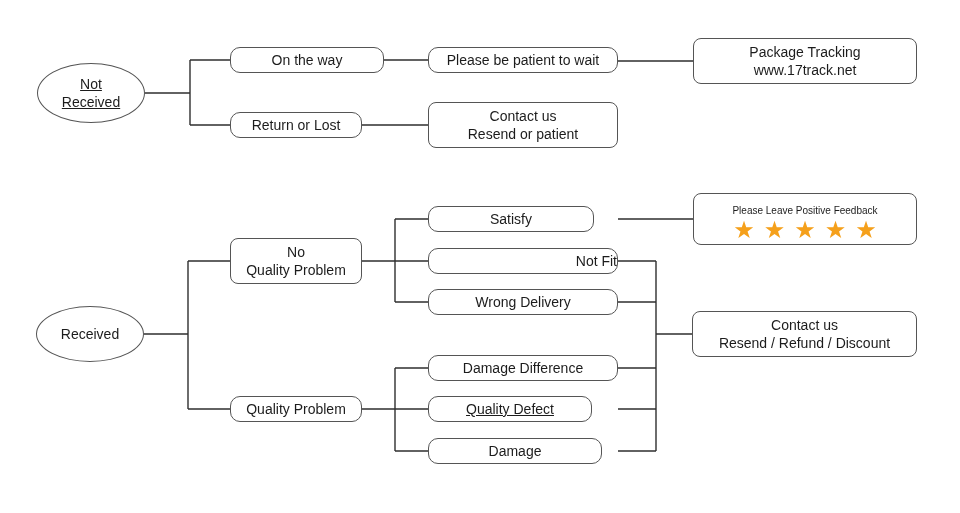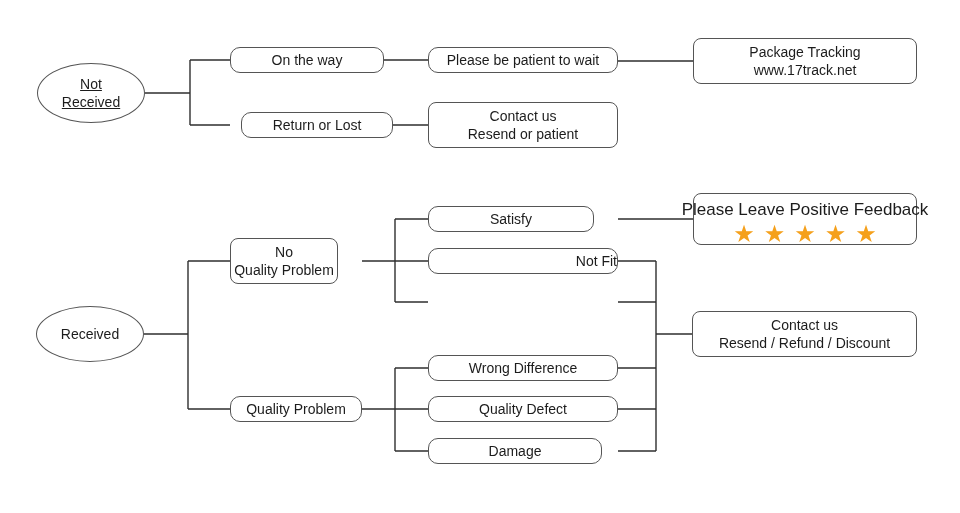--- a/index.html
+++ b/index.html
@@ -18,21 +18,21 @@
   .wires{position:absolute;left:0;top:0;width:960px;height:513px;}
   .wires path{stroke:var(--line-color);stroke-width:1.4;fill:none;}
   .node{
     position:absolute;box-sizing:border-box;background:#fff;
     border:1.4px solid var(--border-color);border-radius:10px;
     display:flex;flex-direction:column;align-items:center;justify-content:center;
     font-size:14px;line-height:1.3;text-align:center;white-space:nowrap;
   }
   .node.big{border-radius:8px;}
   .node.ellipse{border-radius:50%;}
-  .feedback-title{font-size:17px;line-height:1.1;margin-top:9px;}
+  .feedback-title{font-size:10px;line-height:1.1;margin-top:9px;}
   .stars{
     font-size:24px;line-height:1;letter-spacing:9px;margin-top:2px;
     color:var(--star-color);text-indent:9px; 
     font-family:"DejaVu Sans",sans-serif;
   }
 </style>
 </head>
 <body>
 
 <div class="stage">
@@ -52,21 +52,21 @@
 
   <div class="node ellipse" style="left:37px;top:63px;width:108px;height:60px;text-decoration:underline;">
     <div>Not</div>
     <div>Received</div>
   </div>
 
   <div class="node" style="left:230px;top:47px;width:154px;height:26px;">
     <div>On the way</div>
   </div>
 
-  <div class="node" style="left:241px;top:112px;width:152px;height:26px;">
+  <div class="node" style="left:230px;top:112px;width:132px;height:26px;">
     <div>Return or Lost</div>
   </div>
 
   <div class="node" style="left:428px;top:47px;width:190px;height:26px;">
     <div>Please be patient to wait</div>
   </div>
 
   <div class="node big" style="left:693px;top:38px;width:224px;height:46px;">
     <div>Package Tracking</div>
     <div>www.17track.net</div>
@@ -74,43 +74,46 @@
 
   <div class="node big" style="left:428px;top:102px;width:190px;height:46px;">
     <div>Contact us</div>
     <div>Resend or patient</div>
   </div>
 
   <div class="node ellipse" style="left:36px;top:306px;width:108px;height:56px;">
     <div>Received</div>
   </div>
 
-  <div class="node big" style="left:230px;top:238px;width:108px;height:46px;">
+  <div class="node big" style="left:230px;top:238px;width:132px;height:46px;">
     <div>No</div>
     <div>Quality Problem</div>
   </div>
 
   <div class="node" style="left:230px;top:396px;width:132px;height:26px;">
     <div>Quality Problem</div>
   </div>
 
   <div class="node" style="left:428px;top:206px;width:166px;height:26px;">
     <div>Satisfy</div>
   </div>
 
   <div class="node" style="left:428px;top:248px;width:190px;height:26px;align-items:flex-end;">
     <div>Not Fit</div>
   </div>
 
+  <div class="node" style="left:428px;top:289px;width:190px;height:26px;">
+    <div>Wrong Delivery</div>
+  </div>
 
   <div class="node" style="left:428px;top:355px;width:190px;height:26px;">
-    <div>Wrong Difference</div>
+    <div>Damage Difference</div>
   </div>
 
-  <div class="node" style="left:428px;top:396px;width:190px;height:26px;">
+  <div class="node" style="left:428px;top:396px;width:164px;height:26px;text-decoration:underline;">
     <div>Quality Defect</div>
   </div>
 
   <div class="node" style="left:428px;top:438px;width:174px;height:26px;">
     <div>Damage</div>
   </div>
 
   <div class="node big" style="left:693px;top:193px;width:224px;height:52px;">
     <div class="feedback-title">Please Leave Positive Feedback</div>
     <div class="stars">★★★★★</div>

